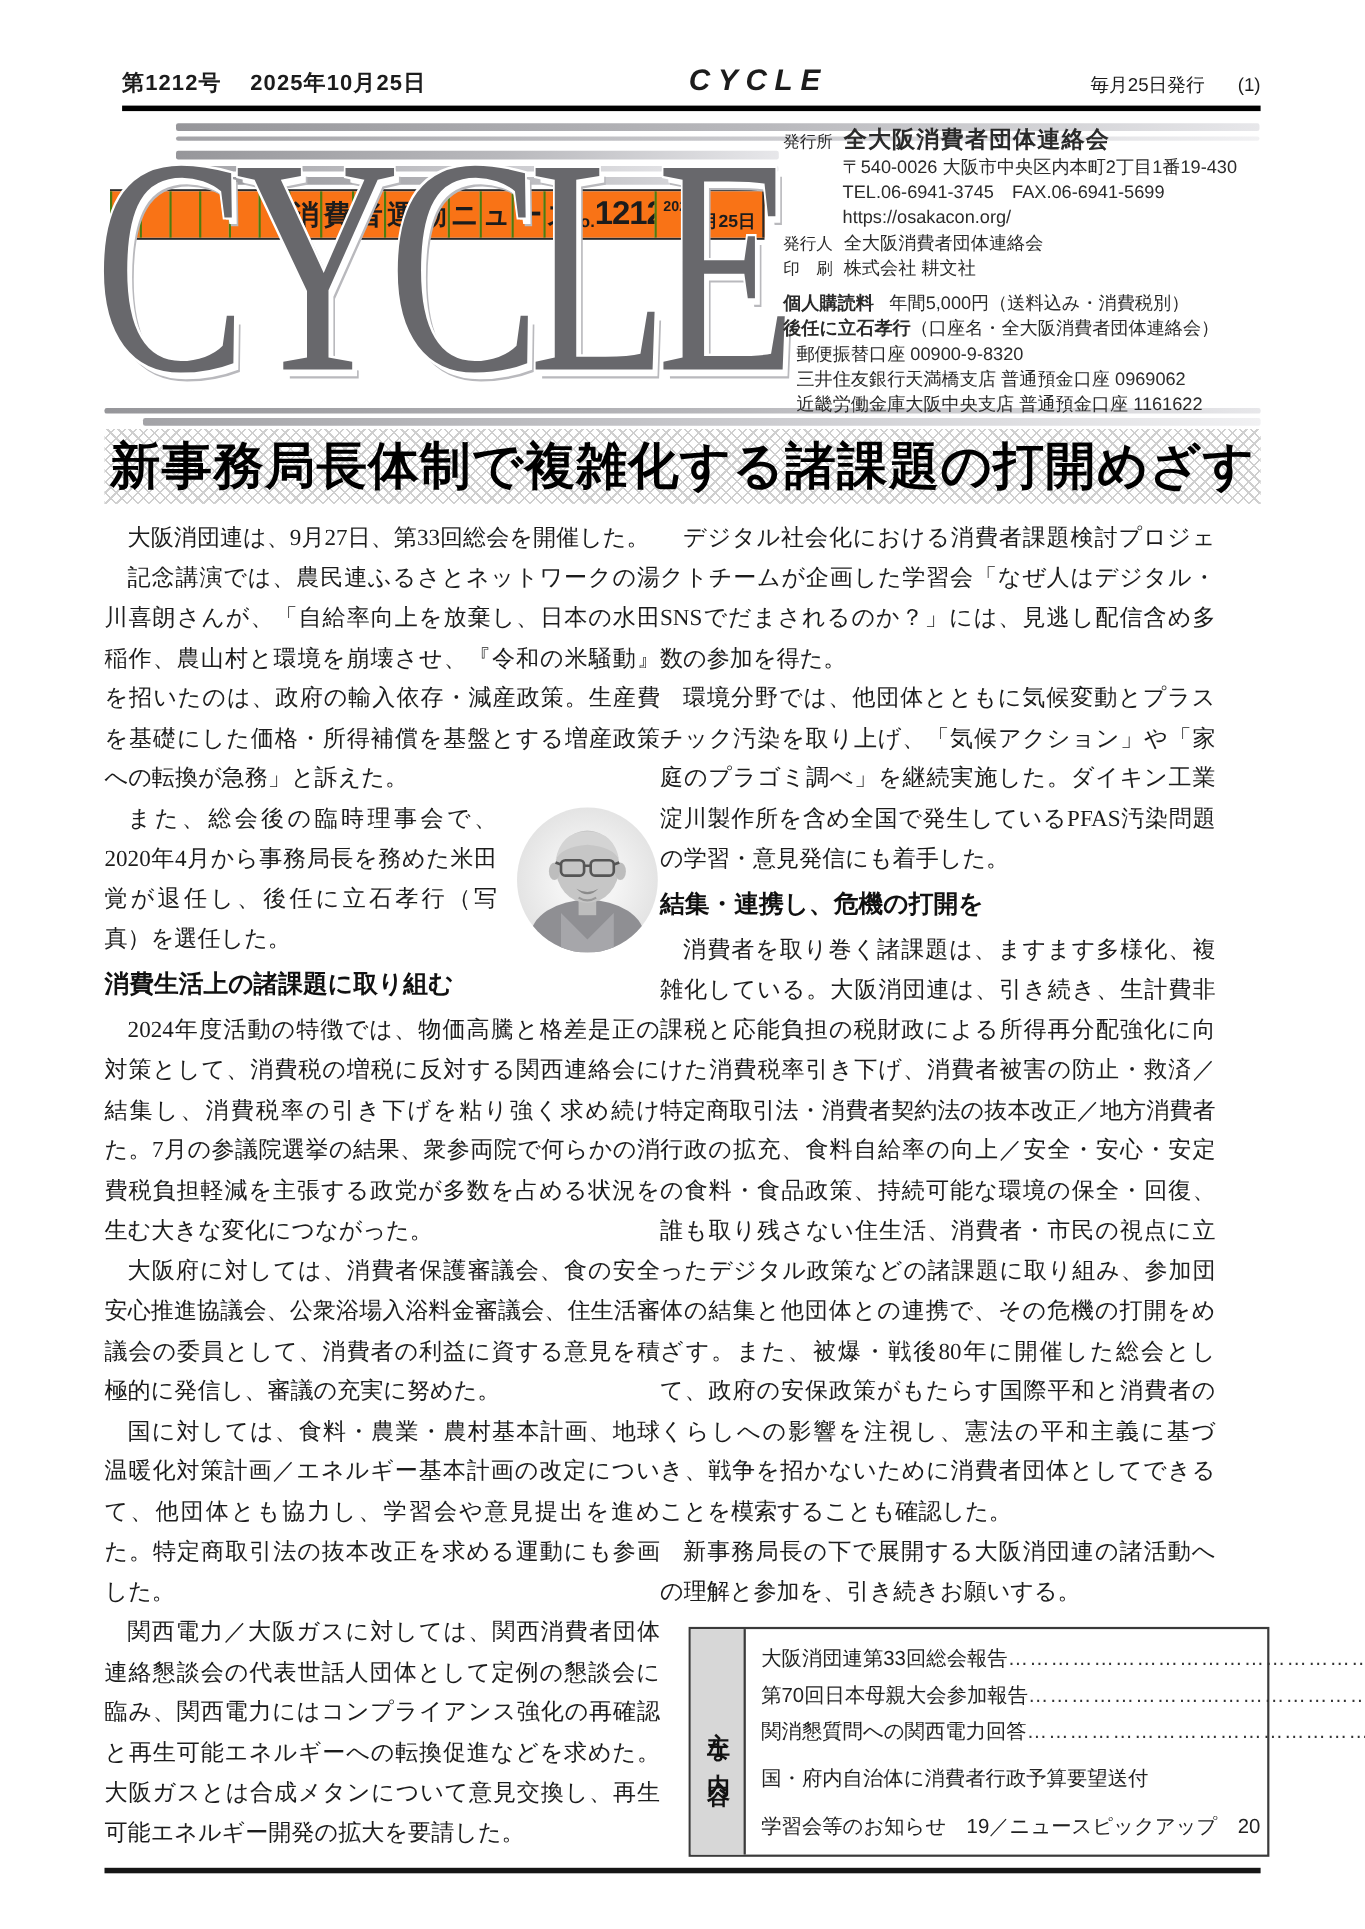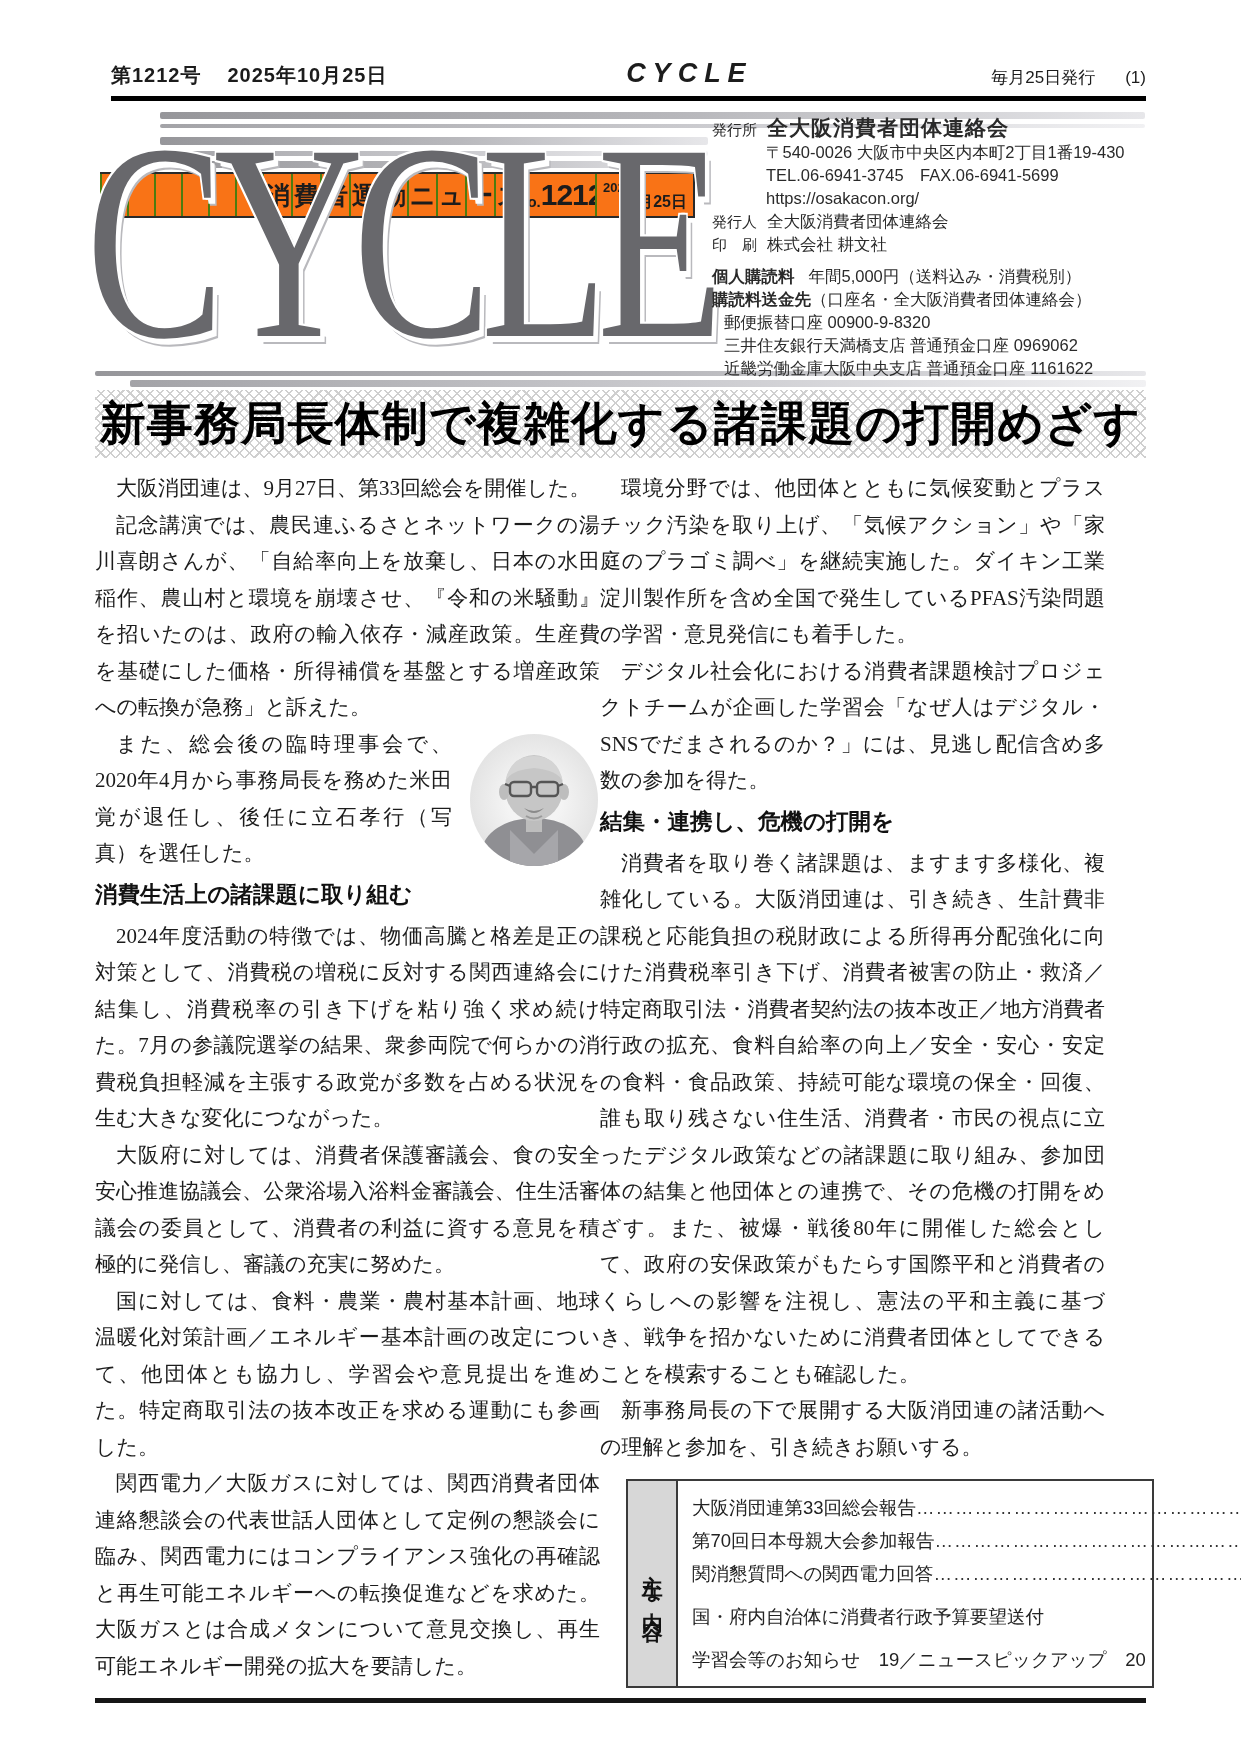--- a/index.html
+++ b/index.html
@@ -178,21 +178,21 @@
         <span class="lbl">印　刷</span>
         <span>株式会社 耕文社</span>
       </div>
     <div class="gap"></div>
     <div class="row">
         <span class="blbl">個人購読料</span>
         <span style="width:14px;display:inline-block;"></span>
         <span>年間5,000円（送料込み・消費税別）</span>
       </div>
     <div class="row">
-        <span class="blbl">購読料送金先</span>
+        <span class="blbl">後任に立石孝行</span>
         <span>（口座名・全大阪消費者団体連絡会）</span>
       </div>
     <div class="bankind">郵便振替口座 00900-9-8320</div>
     <div class="bankind">三井住友銀行天満橋支店 普通預金口座 0969062</div>
     <div class="bankind">近畿労働金庫大阪中央支店 普通預金口座 1161622</div>
   </div>
 
   <div class="stripe st-a" style="left:95px;right:95px;top:371px;height:5px;"></div>
   <div class="stripe st-b" style="left:130px;right:95px;top:380px;height:7px;"></div>
 
@@ -225,22 +225,22 @@
         </div>
         <p>また、総会後の臨時理事会で、2020年4月から事務局長を務めた米田覚が退任し、後任に立石孝行（写真）を選任した。</p>
       </div>
       <h2>消費生活上の諸課題に取り組む</h2>
       <p>2024年度活動の特徴では、物価高騰と格差是正の対策として、消費税の増税に反対する関西連絡会に結集し、消費税率の引き下げを粘り強く求め続けた。7月の参議院選挙の結果、衆参両院で何らかの消費税負担軽減を主張する政党が多数を占める状況を生む大きな変化につながった。</p>
       <p>大阪府に対しては、消費者保護審議会、食の安全安心推進協議会、公衆浴場入浴料金審議会、住生活審議会の委員として、消費者の利益に資する意見を積極的に発信し、審議の充実に努めた。</p>
       <p>国に対しては、食料・農業・農村基本計画、地球温暖化対策計画／エネルギー基本計画の改定について、他団体とも協力し、学習会や意見提出を進めた。特定商取引法の抜本改正を求める運動にも参画した。</p>
       <p>関西電力／大阪ガスに対しては、関西消費者団体連絡懇談会の代表世話人団体として定例の懇談会に臨み、関西電力にはコンプライアンス強化の再確認と再生可能エネルギーへの転換促進などを求めた。大阪ガスとは合成メタンについて意見交換し、再生可能エネルギー開発の拡大を要請した。</p>
     </div>
     <div class="col">
+      <p>デジタル社会化における消費者課題検討プロジェクトチームが企画した学習会「なぜ人はデジタル・SNSでだまされるのか？」には、見逃し配信含め多数の参加を得た。</p>
       <p>環境分野では、他団体とともに気候変動とプラスチック汚染を取り上げ、「気候アクション」や「家庭のプラゴミ調べ」を継続実施した。ダイキン工業淀川製作所を含め全国で発生しているPFAS汚染問題の学習・意見発信にも着手した。</p>
-      <p>デジタル社会化における消費者課題検討プロジェクトチームが企画した学習会「なぜ人はデジタル・SNSでだまされるのか？」には、見逃し配信含め多数の参加を得た。</p>
       <h2>結集・連携し、危機の打開を</h2>
       <p>消費者を取り巻く諸課題は、ますます多様化、複雑化している。大阪消団連は、引き続き、生計費非課税と応能負担の税財政による所得再分配強化に向けた消費税率引き下げ、消費者被害の防止・救済／特定商取引法・消費者契約法の抜本改正／地方消費者行政の拡充、食料自給率の向上／安全・安心・安定の食料・食品政策、持続可能な環境の保全・回復、誰も取り残さない住生活、消費者・市民の視点に立ったデジタル政策などの諸課題に取り組み、参加団体の結集と他団体との連携で、その危機の打開をめざす。また、被爆・戦後80年に開催した総会として、政府の安保政策がもたらす国際平和と消費者のくらしへの影響を注視し、憲法の平和主義に基づき、戦争を招かないために消費者団体としてできることを模索することも確認した。</p>
       <p>新事務局長の下で展開する大阪消団連の諸活動への理解と参加を、引き続きお願いする。</p>
 
       <div class="toc">
         <div class="toc-label">主な内容</div>
         <ul>
           <li>
               <span class="t">大阪消団連第33回総会報告</span>
               <span class="leader"></span>

